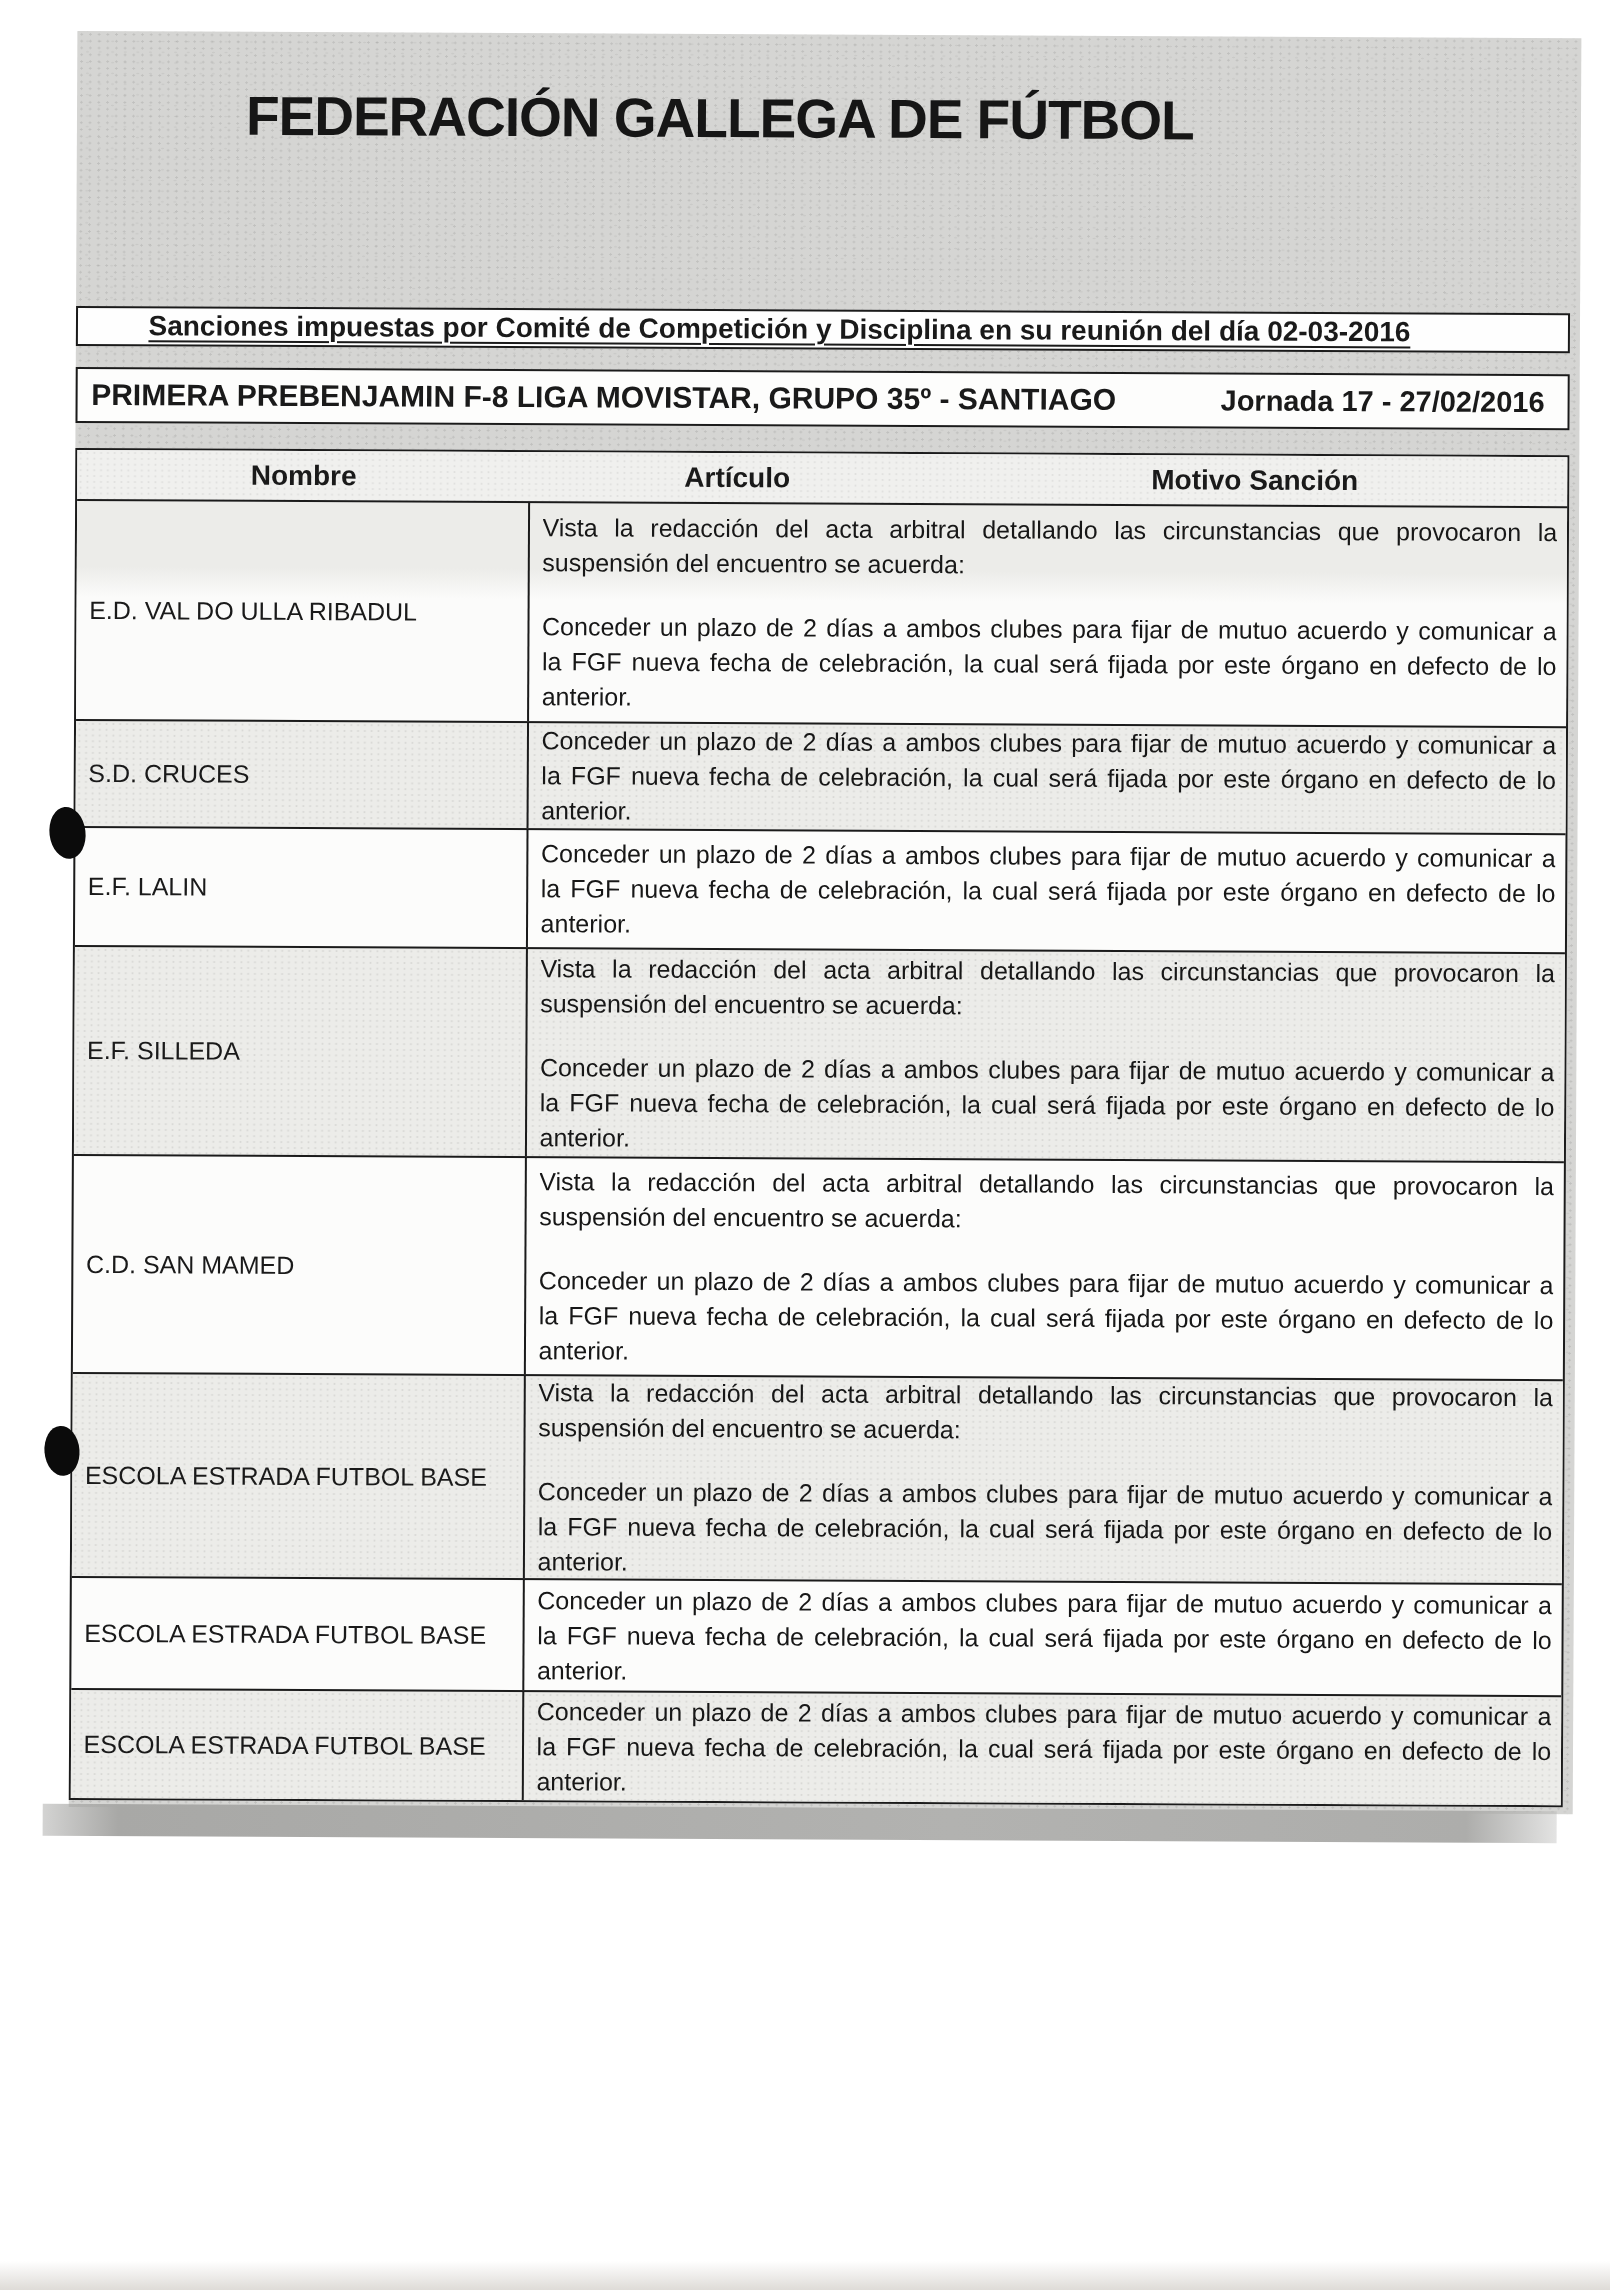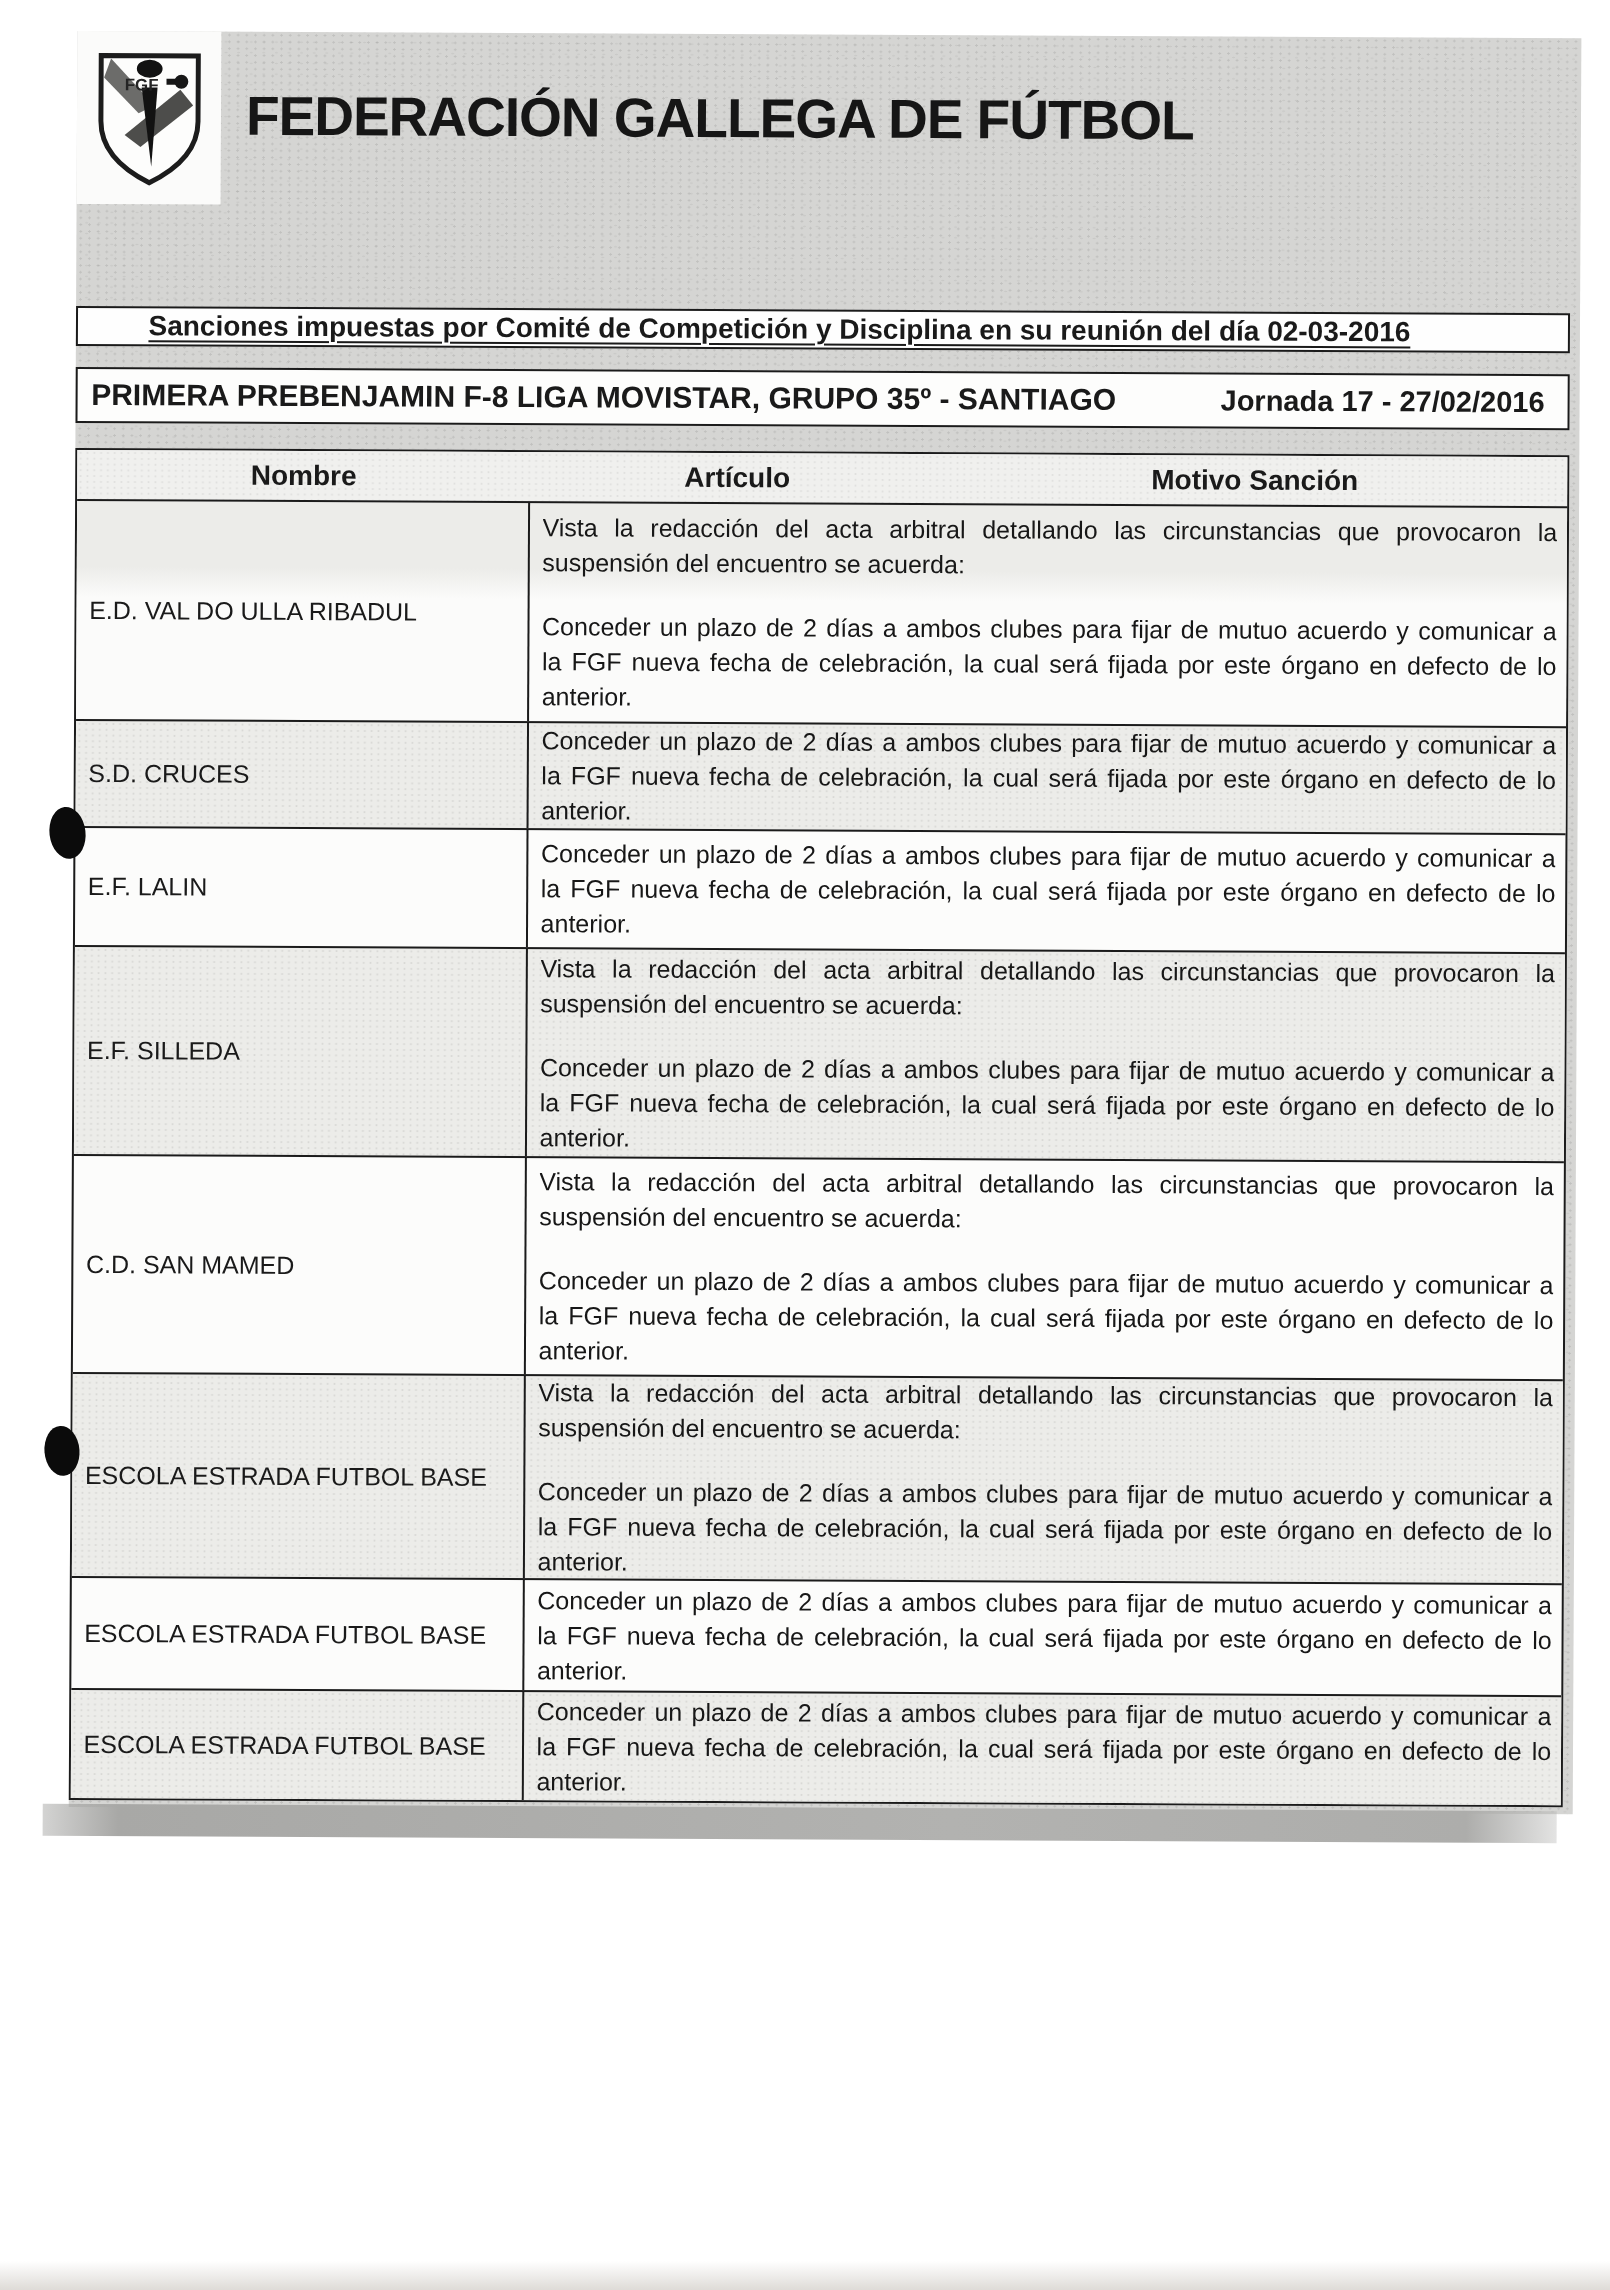--- a/index.html
+++ b/index.html
@@ -109,32 +109,20 @@
   .punch2 { left: 50px; top: 1426px; width: 35px; height: 50px; transform: rotate(-5deg); }
 </style>
 </head>
 <body>
 
 <div class="sheet">
 
   <div class="panel"></div>
   <div class="table-shadow"></div>
 
-  <div class="logo-box">
-    <svg width="109" height="142" viewBox="0 0 110 142">
-      <path d="M6 8 H104 V74 Q104 112 55 136 Q6 112 6 74 Z" fill="#fdfdfc" stroke="#1c1c1c" stroke-width="5"></path>
-      <path d="M9 30 L44 66 L60 58 L16 11 Z" fill="#6c6c6a"></path>
-      <path d="M30 88 L86 42 L99 58 L46 100 Z" fill="#4d4d4b"></path>
-      <path d="M47 40 L63 40 L57 120 Z" fill="#121212"></path>
-      <ellipse cx="55" cy="21" rx="13" ry="9" fill="#121212"></ellipse>
-      <rect x="72" y="31" width="13" height="6" fill="#171717"></rect>
-      <circle cx="87" cy="34" r="7" fill="#171717"></circle>
-      <text x="30" y="43" font-size="17" font-weight="bold" fill="#242424">FGF</text>
-    </svg>
-  </div>
 
   <div class="org-title">FEDERACIÓN GALLEGA DE FÚTBOL</div>
 
   <div class="bar1">
     <span class="t">Sanciones impuestas por Comité de Competición y Disciplina en su reunión del día 02-03-2016</span>
   </div>
 
   <div class="bar2">
     <span class="left">PRIMERA PREBENJAMIN F-8 LIGA MOVISTAR,  GRUPO 35º - SANTIAGO</span>
     <span class="right">Jornada 17 - 27/02/2016</span>

